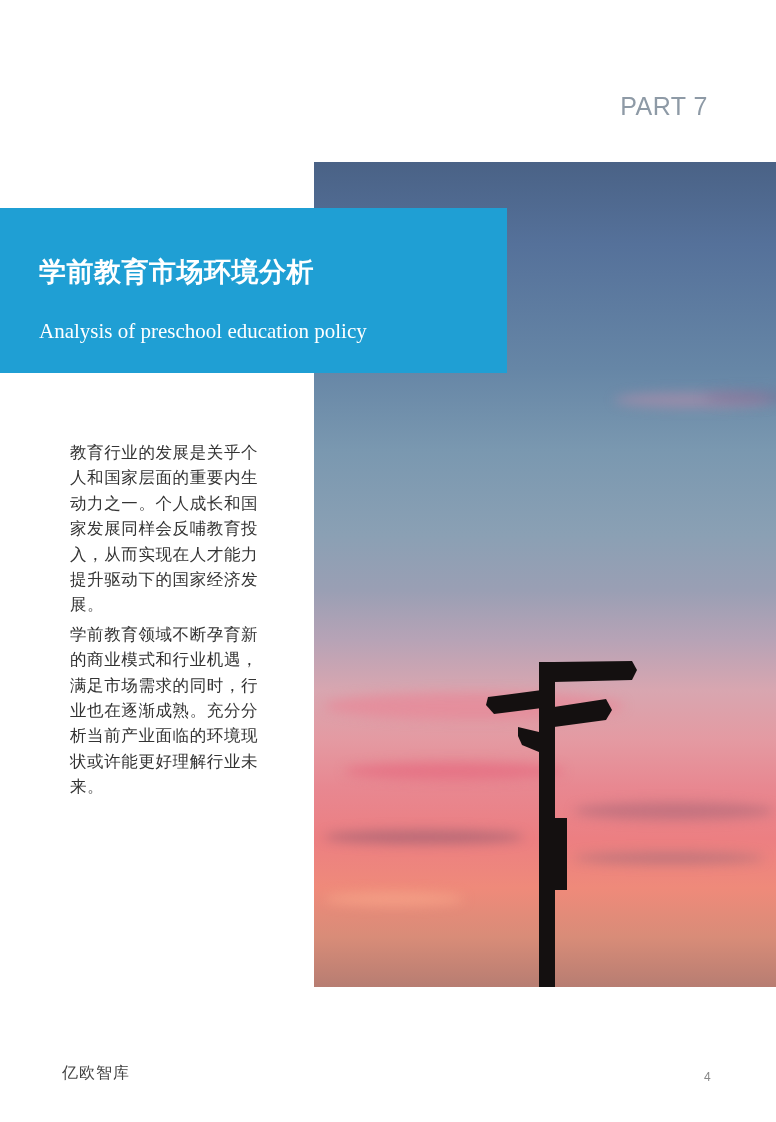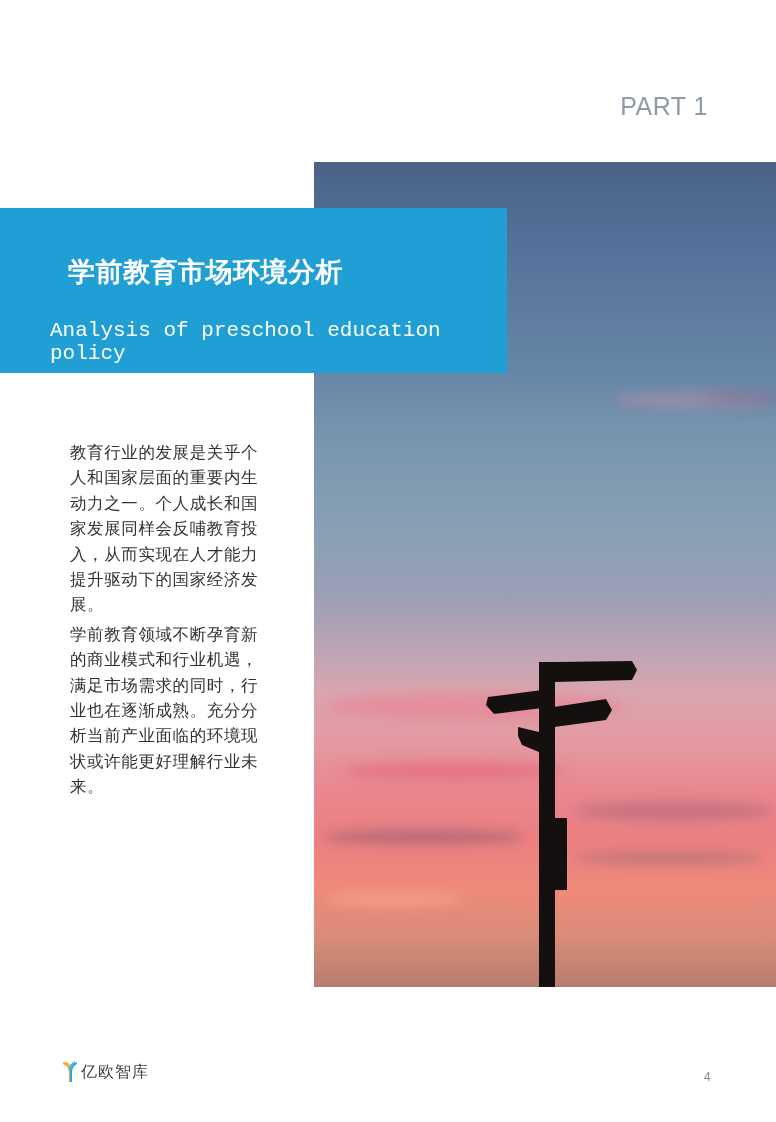--- a/index.html
+++ b/index.html
@@ -22,50 +22,50 @@
         #ec7f82 82%, #ef8a7a 88%, #d88c78 94%, #b77d72 100%);
     }
     .cloud { position: absolute; border-radius: 50%; filter: blur(6px); }
     .signpost { position: absolute; left: 0; top: 0; }
     .title-box {
       position: absolute; left: 0; top: 208px; width: 507px; height: 165px;
       background: #1f9fd4;
     }
     .title-cn {
       position: absolute; left: 39px; top: 46px;
-      font-size: 27px; font-weight: bold; color: #ffffff; letter-spacing: 0.5px; margin-left: 29px;
+      font-size: 27px; font-weight: bold; color: #ffffff; letter-spacing: 0.5px;
     }
     .title-en {
       position: absolute; left: 39px; top: 111px;
-      font-family: Liberation Mono, monospace;
-      font-size: 21px; color: #ffffff; margin-left: 11px;
+      font-family: Liberation Serif, serif;
+      font-size: 21px; color: #ffffff;
     }
     .body-text {
       position: absolute; left: 66px; top: 436px; width: 210px;
       font-size: 16.5px; line-height: 25.4px; color: #333333;
       letter-spacing: 0.6px;
     }
     .body-text p { margin: 4px; }
     .footer-logo {
       position: absolute; left: 62px; top: 1060px; height: 24px;
-      display: flex; align-items: center; gap: 3px;
+      display: flex; align-items: center; gap: 3px; flex-direction: column;
     }
     .footer-logo .brand {
       font-size: 16px; color: #444; letter-spacing: 1px;
     }
     .page-num {
       position: absolute; left: 704px; top: 1070px;
       font-family: "Liberation Sans", "DejaVu Sans", sans-serif;
       font-size: 12px; color: #888;
     }
   </style>
 </head>
 <body>
 
-<div class="part-label">PART 1</div>
+<div class="part-label">PART 7</div>
 
 <div class="photo">
   <div class="cloud" style="left:300px;top:230px;width:160px;height:16px;background:rgba(200,140,170,0.45);"></div>
   <div class="cloud" style="left:390px;top:228px;width:90px;height:14px;background:rgba(120,110,150,0.5);"></div>
   <div class="cloud" style="left:10px;top:530px;width:300px;height:28px;background:rgba(240,120,140,0.45);"></div>
   <div class="cloud" style="left:30px;top:600px;width:220px;height:18px;background:rgba(230,95,120,0.55);"></div>
   <div class="cloud" style="left:10px;top:668px;width:200px;height:14px;background:rgba(140,90,110,0.55);"></div>
   <div class="cloud" style="left:260px;top:640px;width:200px;height:18px;background:rgba(150,95,115,0.45);"></div>
   <div class="cloud" style="left:260px;top:690px;width:190px;height:12px;background:rgba(140,100,120,0.45);"></div>
   <div class="cloud" style="left:10px;top:730px;width:140px;height:14px;background:rgba(250,170,140,0.6);"></div>

